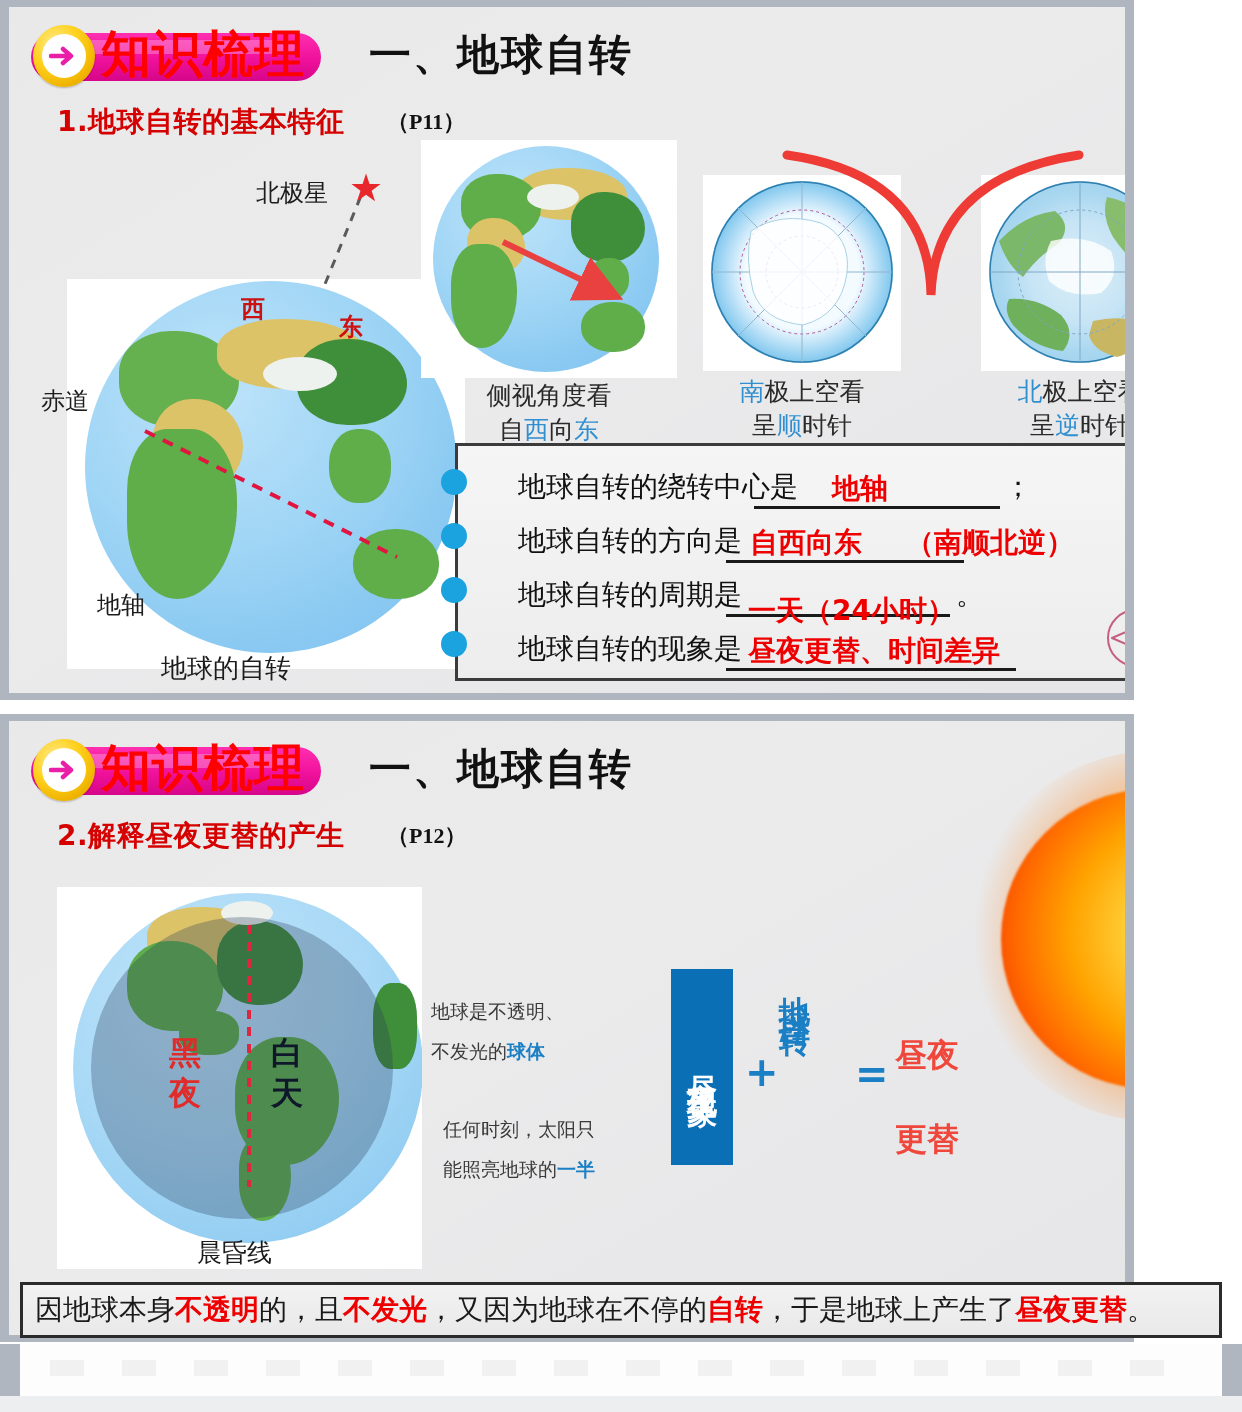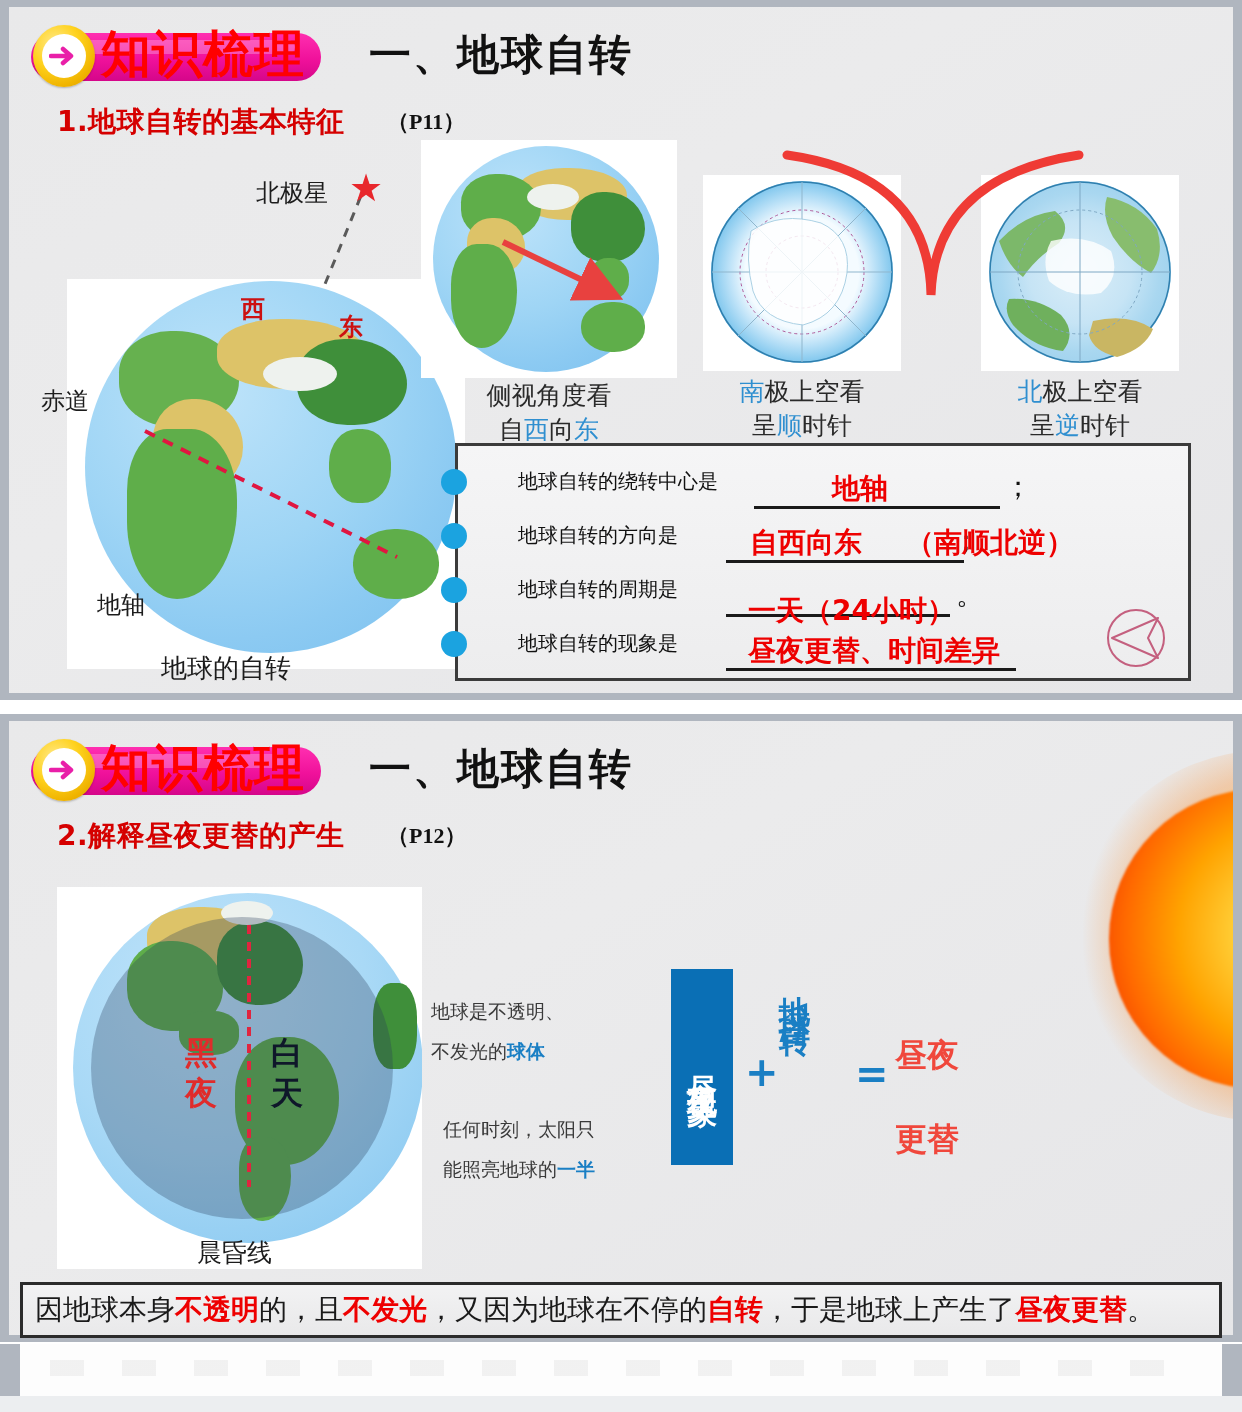--- a/index.html
+++ b/index.html
@@ -6,21 +6,21 @@
   html, body {
     width: 1242px; height: 1412px;
     background: #ffffff;
     font-family: "Liberation Sans", "DejaVu Sans", sans-serif;
     overflow: hidden;
   }
   .page { position: relative; width: 1242px; height: 1412px; background:#fff; }
 
   
   .slide {
-    position: absolute; left: 0; width: 1242px;
+    position: absolute; left: 0; width: 1134px;
     background: linear-gradient(150deg,#e9e9ea 0%, #ebebec 40%, #e6e6e8 100%);
     border-top: 7px solid #b0b6bf;
     border-bottom: 7px solid #b0b6bf;
     border-left: 9px solid #b0b6bf;
     border-right: 9px solid #b0b6bf;
     overflow: hidden;
   }
   #slide1 { top: 0px;   height: 700px; }
   #slide2 { top: 714px; height: 628px; }
   .gap { position:absolute; left:0; top:700px; width:1242px; height:14px; background:#fff; }
@@ -94,21 +94,21 @@
          font-family:"DejaVu Sans","Liberation Sans",sans-serif; }
   .lbl.red { color:#cc1111; font-weight:600; }
 
   
   .qbox {
     position: absolute; left: 446px; top: 436px; width: 736px; height: 238px;
     border: 3px solid #3b3b3b;
     background: linear-gradient(180deg,#f5f5f6,#ededee);
   }
   .qline{
-    position:absolute; left:60px; font-size:20px; color:#111; white-space:nowrap;
+    position:absolute; left:60px; font-size:28px; color:#111; white-space:nowrap;
     font-family:"DejaVu Sans","Liberation Sans",sans-serif;
   }
   .ans{
     position:absolute; font-size:28px; font-weight:700; color:#ee0000; white-space:nowrap;
     font-family:"DejaVu Sans","Liberation Sans",sans-serif;
   }
   .blank{ position:absolute; border-bottom:3px solid #1a1a1a; height:1px; }
   .tail{ position:absolute; font-size:28px; color:#111;
          font-family:"DejaVu Sans","Liberation Sans",sans-serif;}
   .dot{
@@ -368,21 +368,21 @@
       <div class="land" style="left:178px; top:150px; width:104px; height:128px; border-radius:46% 50% 55% 48%;"></div>
       <div class="land" style="left:182px; top:250px; width:52px; height:84px; border-radius:40% 50% 58% 48%;"></div>
       <div class="land dark" style="left:316px; top:96px; width:44px; height:86px; border-radius:40%;"></div>
 
       <div style="position:absolute; left:34px; top:30px; width:302px; height:302px; border-radius:50%;
                   background:rgba(40,60,90,.30);"></div>
 
       <svg style="position:absolute;left:0;top:0;" width="365" height="382" aria-hidden="true">
         <line x1="192" y1="38" x2="192" y2="300" stroke="#e0253f" stroke-width="4" stroke-dasharray="9 8"></line>
       </svg>
-      <span style="position:absolute; left:112px; top:146px; width:48px; font-size:32px; font-weight:700; color:#e02b2b; line-height:40px; word-break:break-all; text-align:right; font-family:'DejaVu Sans','Liberation Sans',sans-serif;">黑夜</span>
+      <span style="position:absolute; left:112px; top:146px; width:48px; font-size:32px; font-weight:700; color:#e02b2b; line-height:40px; word-break:break-all; text-align:left; font-family:'DejaVu Sans','Liberation Sans',sans-serif;">黑夜</span>
       <span style="position:absolute; left:208px; top:146px; width:44px; font-size:32px; font-weight:700; color:#0f172a; line-height:40px; word-break:break-all; text-align:center; font-family:'DejaVu Sans','Liberation Sans',sans-serif;">白天</span>
     </div>
     <span class="lbl" style="left:188px; top:494px; font-size:25px;margin-top:21px;">晨昏线</span>
 
     <div class="para" style="left:422px; top:270px;">
       <div>地球是不透明、</div>
       <div>不发光的<b>球体</b></div>
     </div>
     <div class="para" style="left:422px; top:388px;margin-left:12px;">
       <div>任何时刻，太阳只</div>

